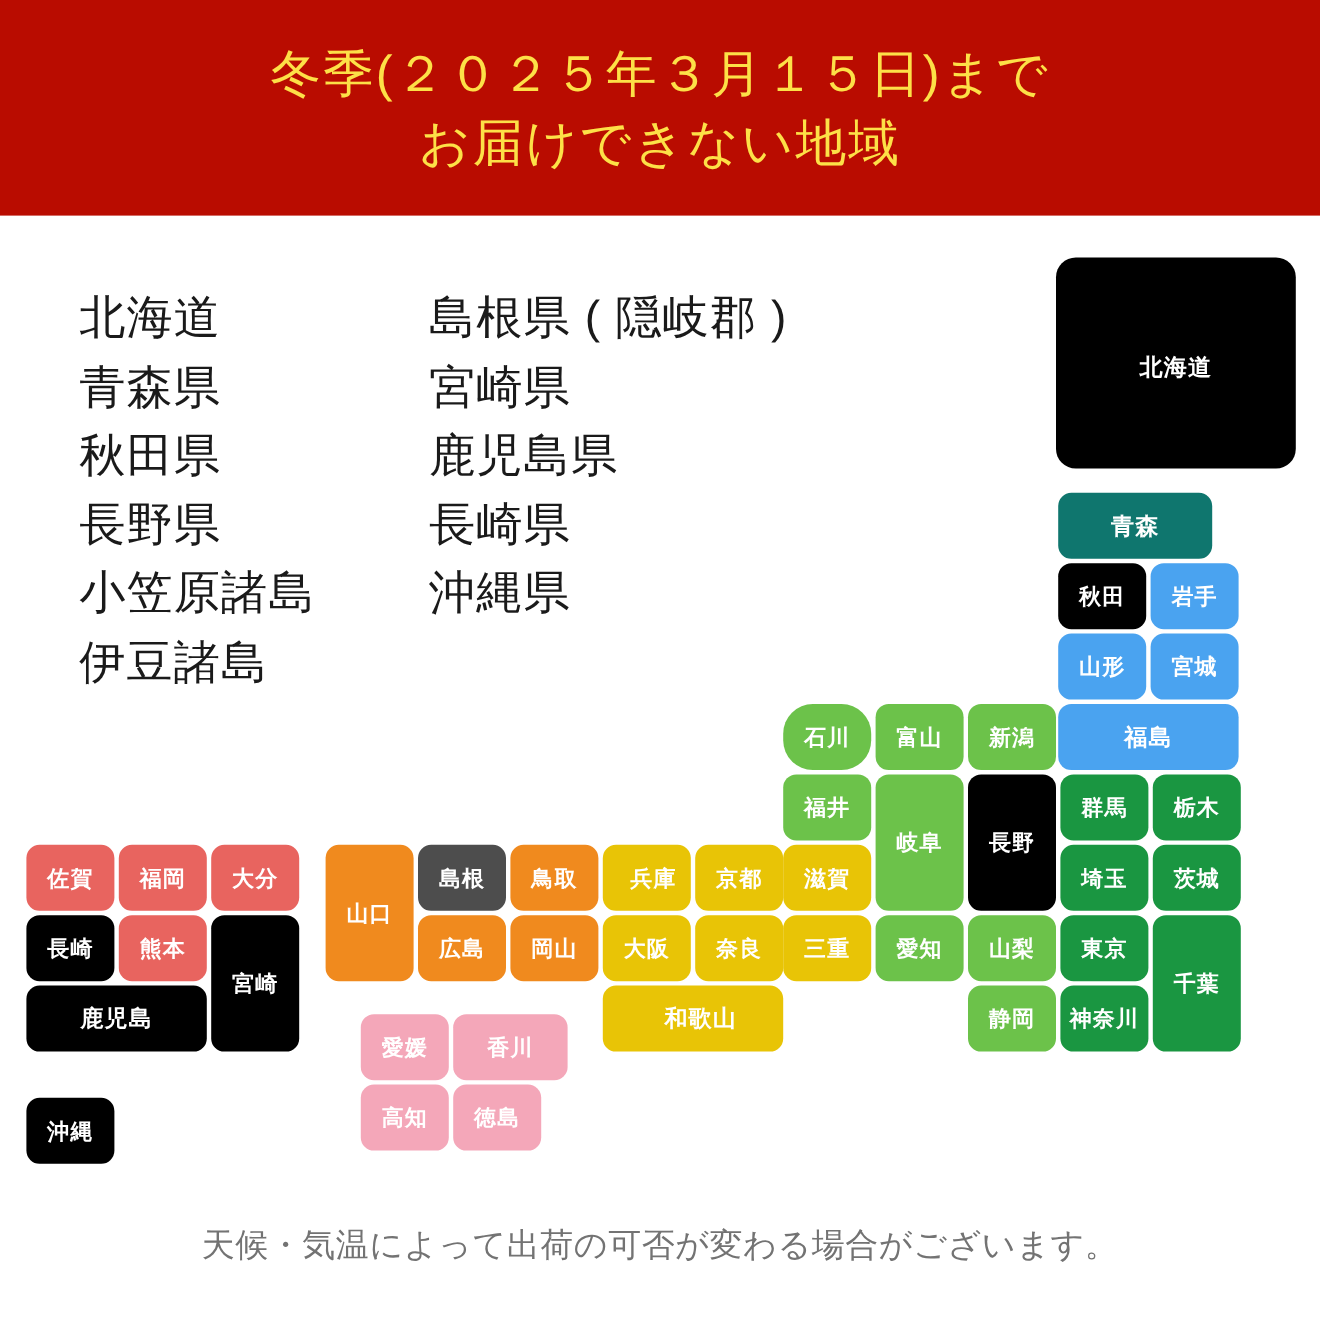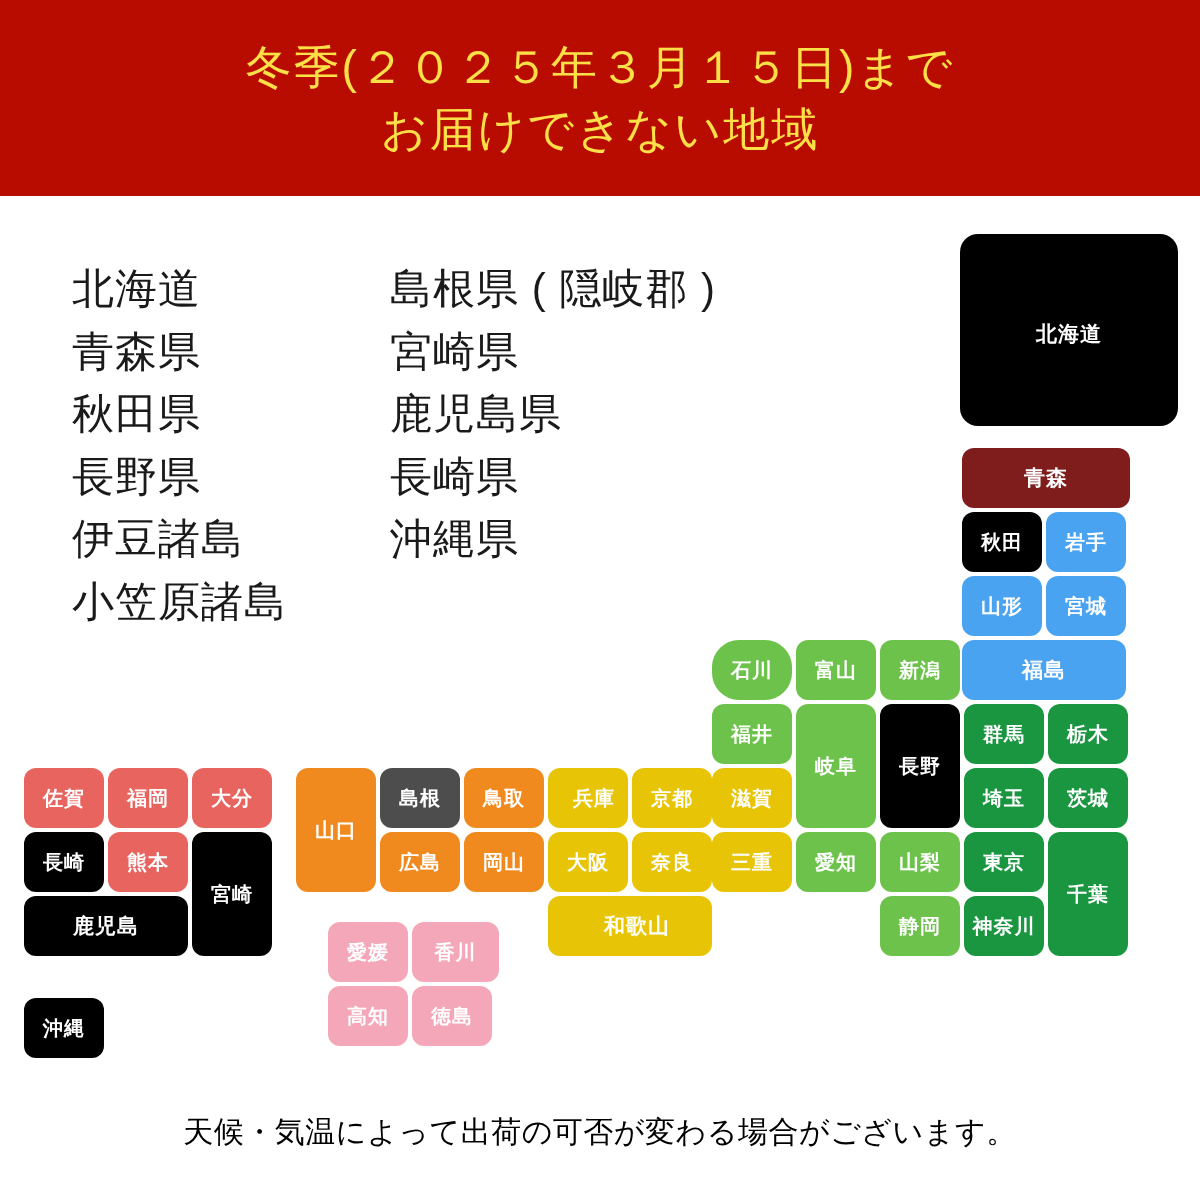--- a/index.html
+++ b/index.html
@@ -56,21 +56,21 @@
     line-height: 1.49;
     white-space: nowrap;
     letter-spacing: 1px;
   }
   #footnote {
     position: absolute;
     left: 0;
     top: 1112px;
     width: 1200px;
     text-align: center;
-    color: #000000;
+    color: #737373;
     font-size: 30px;
     letter-spacing: 0.5px;
   }
   #map {
     position: absolute;
     left: 0;
     top: 196px;
     width: 1200px;
     height: 900px;
   }
@@ -97,26 +97,26 @@
 </style>
 </head>
 <body>
 
 <div id="banner">
   <div class="line1">冬季(２０２５年３月１５日)まで</div>
   <div class="line2">お届けできない地域</div>
 </div>
 
 <div id="list">
-  <div class="col col1"><div class="entry">北海道</div><div class="entry">青森県</div><div class="entry">秋田県</div><div class="entry">長野県</div><div class="entry">伊豆諸島</div><div class="entry">小笠原諸島</div></div><div class="col col2"><div class="entry">島根県 ( 隠岐郡 )</div><div class="entry">宮崎県</div><div class="entry">鹿児島県</div><div class="entry">長崎県</div><div class="entry">沖縄県</div></div>
+  <div class="col col1"><div class="entry">北海道</div><div class="entry">青森県</div><div class="entry">秋田県</div><div class="entry">長野県</div><div class="entry">小笠原諸島</div><div class="entry">伊豆諸島</div></div><div class="col col2"><div class="entry">島根県 ( 隠岐郡 )</div><div class="entry">宮崎県</div><div class="entry">鹿児島県</div><div class="entry">長崎県</div><div class="entry">沖縄県</div></div>
 </div>
 
 <div id="map">
     <div class="pref hokkaido" style="left: 960px; top: 38px; width: 218px; height: 192px; background: rgb(0, 0, 0);">北海道</div>
-    <div class="pref" style="left: 962px; top: 252px; width: 168px; height: 60px; background: #7f1d1d;">青森</div>
+    <div class="pref" style="left: 962px; top: 252px; width: 140px; height: 60px; background: #0f766e;">青森</div>
     <div class="pref small" style="left: 962px; top: 316px; width: 80px; height: 60px; background: rgb(0, 0, 0);">秋田</div>
     <div class="pref small" style="left: 1046px; top: 316px; width: 80px; height: 60px; background: rgb(74, 163, 240);">岩手</div>
     <div class="pref small" style="left: 962px; top: 380px; width: 80px; height: 60px; background: rgb(74, 163, 240);">山形</div>
     <div class="pref small" style="left: 1046px; top: 380px; width: 80px; height: 60px; background: rgb(74, 163, 240);">宮城</div>
     <div class="pref" style="left: 962px; top: 444px; width: 164px; height: 60px; background: rgb(74, 163, 240);">福島</div>
     <div class="pref small" style="left: 712px; top: 444px; width: 80px; height: 60px; background: rgb(108, 194, 74); border-radius: 27px;">石川</div>
     <div class="pref small" style="left: 796px; top: 444px; width: 80px; height: 60px; background: rgb(108, 194, 74);">富山</div>
     <div class="pref small" style="left: 880px; top: 444px; width: 80px; height: 60px; background: rgb(108, 194, 74);">新潟</div>
     <div class="pref small" style="left: 712px; top: 508px; width: 80px; height: 60px; background: rgb(108, 194, 74);">福井</div>
     <div class="pref small" style="left: 796px; top: 508px; width: 80px; height: 124px; background: rgb(108, 194, 74);">岐阜</div>
@@ -144,19 +144,19 @@
     <div class="pref small" style="left: 712px; top: 636px; width: 80px; height: 60px; background: rgb(232, 196, 6);">三重</div>
     <div class="pref small" style="left: 796px; top: 636px; width: 80px; height: 60px; background: rgb(108, 194, 74);">愛知</div>
     <div class="pref small" style="left: 880px; top: 636px; width: 80px; height: 60px; background: rgb(108, 194, 74);">山梨</div>
     <div class="pref small" style="left: 964px; top: 636px; width: 80px; height: 60px; background: rgb(26, 150, 65);">東京</div>
     <div class="pref small" style="left: 1048px; top: 636px; width: 80px; height: 124px; background: rgb(26, 150, 65);">千葉</div>
     <div class="pref" style="left: 24px; top: 700px; width: 164px; height: 60px; background: rgb(0, 0, 0);">鹿児島</div>
     <div class="pref" style="left: 548px; top: 700px; width: 164px; height: 60px; background: rgb(232, 196, 6); padding-left: 14px;">和歌山</div>
     <div class="pref small" style="left: 880px; top: 700px; width: 80px; height: 60px; background: rgb(108, 194, 74);">静岡</div>
     <div class="pref small" style="left: 964px; top: 700px; width: 80px; height: 60px; background: rgb(26, 150, 65);">神奈川</div>
     <div class="pref small" style="left: 328px; top: 726px; width: 80px; height: 60px; background: rgb(244, 167, 185);">愛媛</div>
-    <div class="pref small" style="left: 412px; top: 726px; width: 87px; height: 60px; background: rgb(244, 167, 185);">香川</div>
+    <div class="pref small" style="left: 412px; top: 726px; width: 104px; height: 60px; background: rgb(244, 167, 185);">香川</div>
     <div class="pref small" style="left: 328px; top: 790px; width: 80px; height: 60px; background: rgb(244, 167, 185);">高知</div>
     <div class="pref small" style="left: 412px; top: 790px; width: 80px; height: 60px; background: rgb(244, 167, 185);">徳島</div>
     <div class="pref small" style="left: 24px; top: 802px; width: 80px; height: 60px; background: rgb(0, 0, 0);">沖縄</div>
   </div>
 
 <div id="footnote">天候・気温によって出荷の可否が変わる場合がございます。</div>
 
 </body></html>

